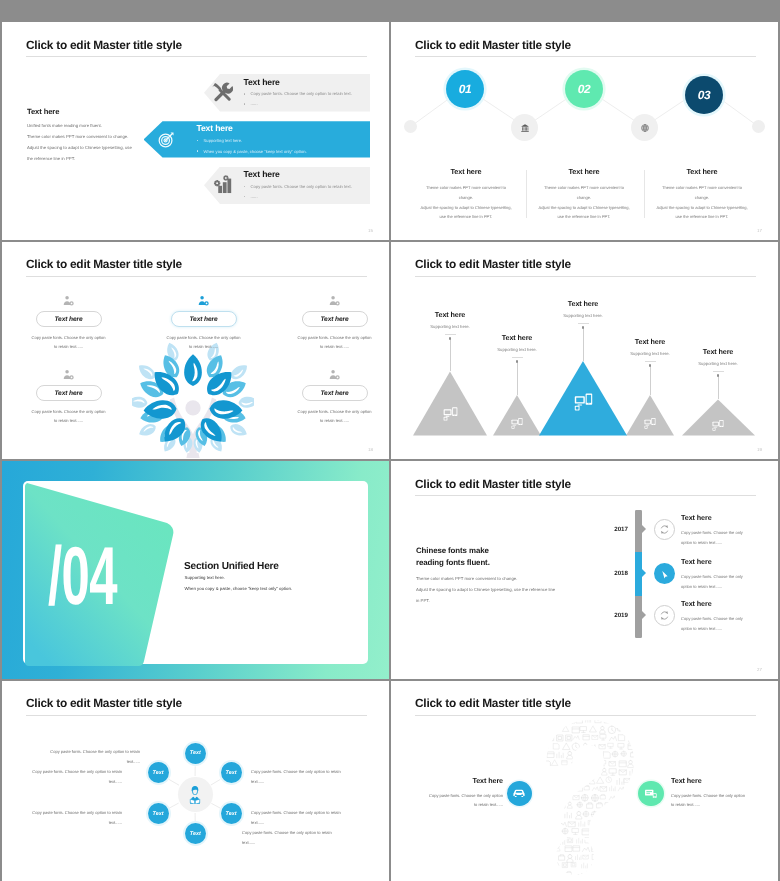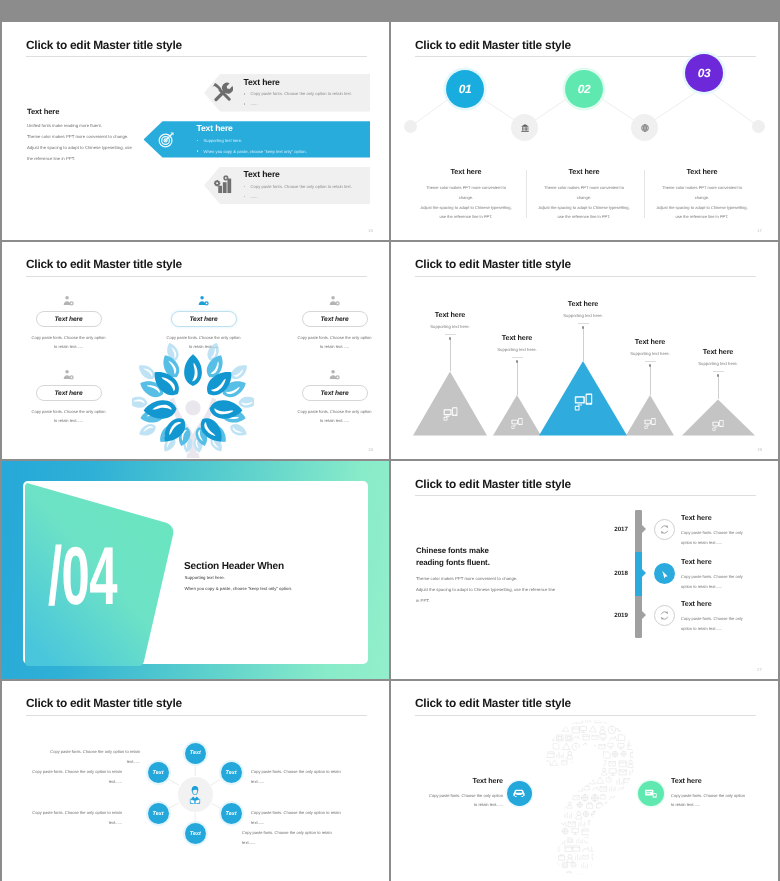--- a/index.html
+++ b/index.html
@@ -141,21 +141,21 @@
   .s2-mid { position:absolute; width:27px; height:27px; border-radius:50%; background:#f0f0f0;
             display:flex; align-items:center; justify-content:center; }
   .s2-mid1 { left:120px; top:92px; }
   .s2-mid2 { left:240px; top:92px; }
   .s2-midicon { display:flex; align-items:center; justify-content:center; }
   .s2-circ { position:absolute; width:38px; height:38px; border-radius:50%; display:flex;
              align-items:center; justify-content:center; }
   .s2-circ span { font-size:12px; font-weight:bold; font-style:italic; color:#fff; letter-spacing:-0.3px; }
   .s2-c1 { left:55px; top:48px; background:#18ACDF; box-shadow:0 0 0 2.6px #e3f7fc; }
   .s2-c2 { left:174px; top:48px; background:#5FE9B0; box-shadow:0 0 0 2.6px #e2fbf1; }
-  .s2-c3 { left:294px; top:32px; background:#6d28d9; box-shadow:0 0 0 2.6px #e3f7fc; }
+  .s2-c3 { left:294px; top:54px; background:#0c4a6e; box-shadow:0 0 0 2.6px #e3f7fc; }
   .s2-col { position:absolute; top:145px; width:120px; text-align:center; }
   .s2-col1 { left:15px; }
   .s2-col2 { left:133px; }
   .s2-col3 { left:251px; }
   .s2-h { font-size:7.3px; font-weight:bold; color:#1a1a1a; letter-spacing:-0.1px; }
   .s2-b { margin-top:7px; font-size:4.05px; line-height:9.8px; color:#7a7a7a; white-space:nowrap; }
   .s2-div { position:absolute; top:148px; width:1px; height:48px; background:#e6e6e6; }
   .s2-div1 { left:135px; }
   .s2-div2 { left:253px; }
 </style>
@@ -917,21 +917,21 @@
         <defs>
             <linearGradient id="g5" x1="0.95" y1="0.04" x2="0.12" y2="0.95">
           <stop offset="0" stop-color="#69E6BE"></stop>
               <stop offset="0.5" stop-color="#6DE2C6"></stop>
           <stop offset="1" stop-color="#49C6DC"></stop>
             </linearGradient>
           </defs>
         <path d="M4 2 L144 42 a10 10 0 0 1 6 12 L121 180 a6 6 0 0 1 -6 5 L6 185 a4 4 0 0 1 -4 -4 L2 6 a4 4 0 0 1 2 -4 Z" fill="url(#g5)"></path>
       </svg>
       <div class="s5-num">/04</div>
-      <div class="s5-head">Section Header When</div>
+      <div class="s5-head">Section Unified Here</div>
       <div class="s5-sub1">Supporting text here.</div>
       <div class="s5-sub2">When you copy &amp; paste, choose "keep text only" option.</div>
     </div>
 
     <div class="slide">
       <div class="wm">
           <div class="wm-rot">
             <svg class="wm-svg" viewBox="0 0 232 42" width="232" height="42">
               <defs>
                 <path id="w0" d="M11 7 L11 31 M5 35 C12 35 15 30 15 21 M5 11 L23 11 M23 7 L23 29 C23 34 26 35 31 35 M29 9 L35 17 M3 7 L7 13"></path>

